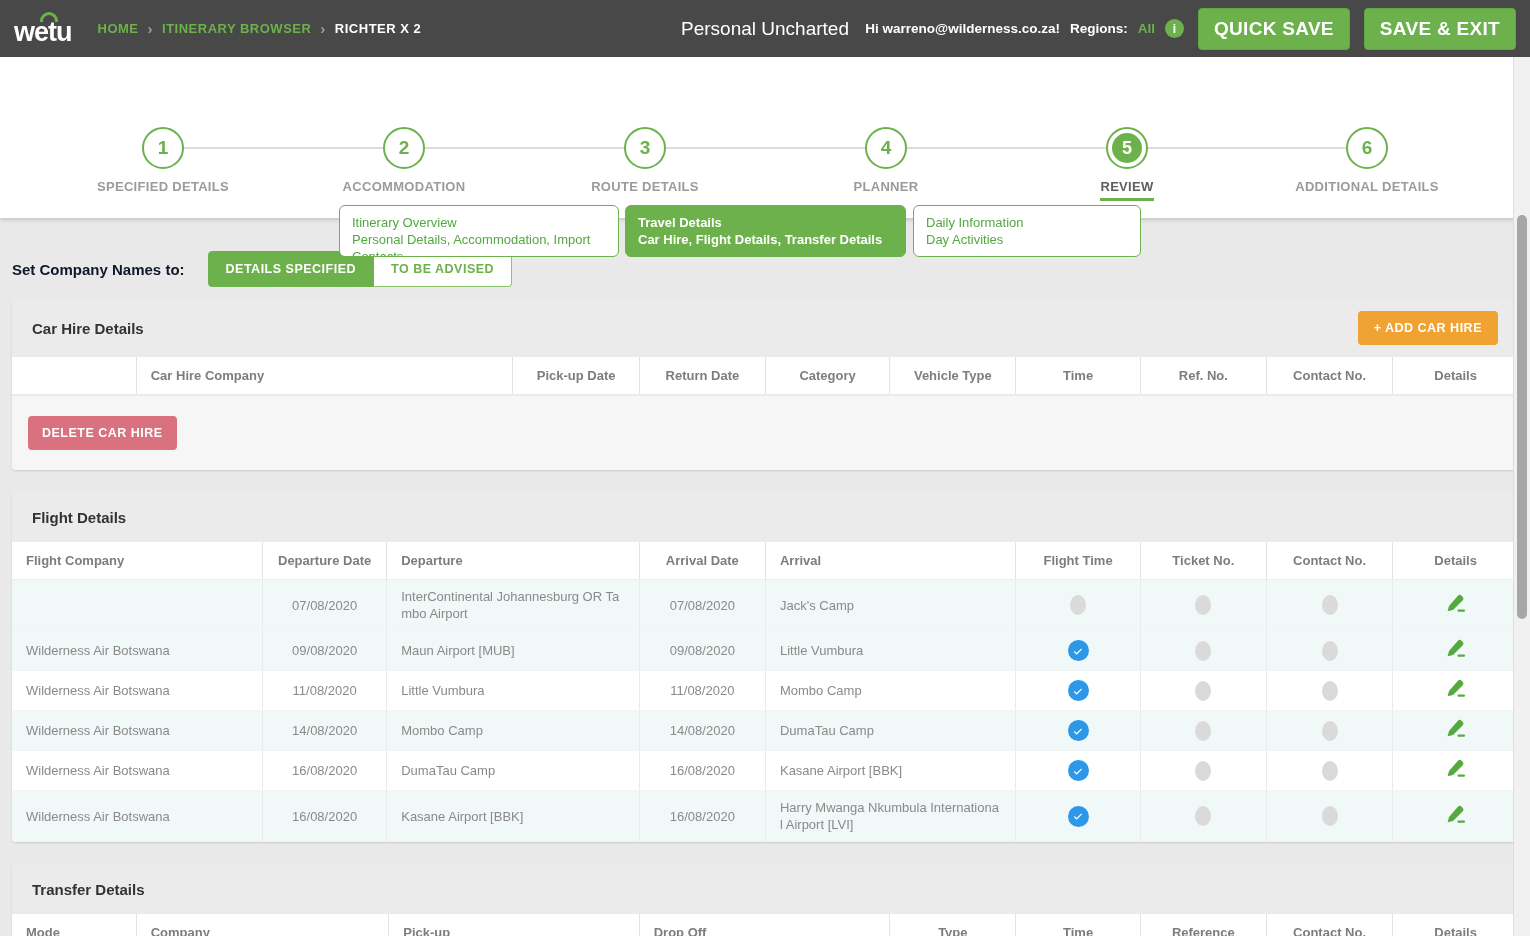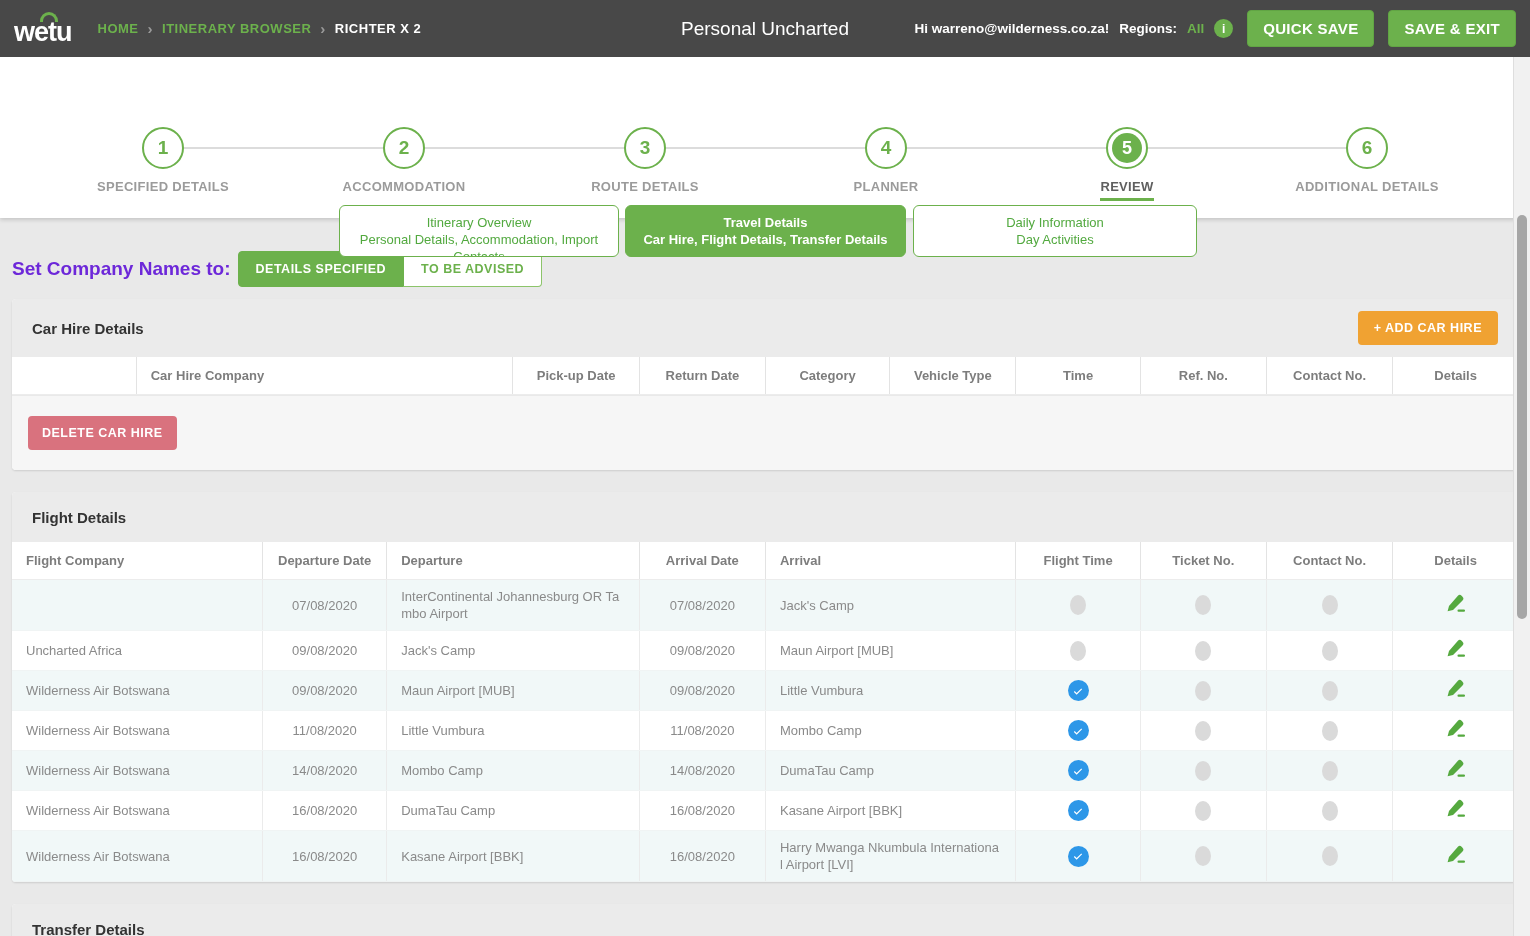--- a/index.html
+++ b/index.html
@@ -28,49 +28,49 @@
   .header-title { position:absolute; left:50%; top:50%; transform:translate(-50%,-50%);
                   color:#fff; font-size:19px; font-weight:500; }
   .header-right { margin-left:auto; display:flex; align-items:center; gap:10px;
                   color:#fff; font-size:13.5px; font-weight:600; }
   .regions-value { color:#6cb14c; font-weight:700; cursor:pointer; }
   .info-icon { width:19px; height:19px; border-radius:50%; background:#6cb14c;
                color:#fff; font-size:12px; font-weight:700; display:flex;
                align-items:center; justify-content:center; cursor:pointer; }
   .btn { border:none; border-radius:4px; font-family:inherit; cursor:pointer; }
   .btn-green { background:#6cb14c; color:#fff; padding:9px 15px;
-               font-size:15px; font-weight:700; letter-spacing:0.3px;
+               font-size:19px; font-weight:700; letter-spacing:0.3px;
                border:1px solid #61a544; margin-left:4px; }
   
   .stepper { position:absolute; top:57px; left:0; right:0; height:161px;
              background:#fff; box-shadow:0 2px 4px rgba(0,0,0,0.15); z-index:10; }
   .step-line { position:absolute; top:90px; left:163px; width:1204px; height:2px;
                background:#dcdcdc; }
   .step { position:absolute; top:70px; width:240px; text-align:center; cursor:pointer; }
   .step-circle { width:42px; height:42px; border:2px solid #6cb14c; border-radius:50%;
                  background:#fff; margin:0 auto; display:flex; align-items:center;
                  justify-content:center; position:relative; z-index:2; }
   .step-num { color:#6cb14c; font-size:19px; font-weight:700; }
   .step.active .step-num { width:30px; height:30px; background:#6cb14c; color:#fff;
                  border-radius:50%; display:flex; align-items:center;
                  justify-content:center; font-size:18px; }
   .step-label { margin-top:10px; font-size:13px; font-weight:700; color:#9b9b9b;
                 letter-spacing:0.3px; }
   .step.active .step-label span { color:#5f5f5f; border-bottom:3px solid #6cb14c;
                 padding-bottom:4px; display:inline-block;text-align:right; }
   .subtab { position:absolute; top:148px; height:52px; border:1px solid #6cb14c;
             border-radius:6px; background:#fff; color:#52a93f; font-size:13px;
-            line-height:17px; padding:8px 12px; cursor:pointer; overflow:hidden;text-align:center; }
+            line-height:17px; padding:8px 12px; cursor:pointer; overflow:hidden; }
   .subtab.active { background:#6cb14c; color:#fff; }
   .subtab.active .subtab-title, .subtab.active .subtab-sub { font-weight:700; }
   
   .content { position:absolute; top:218px; left:0; right:0; bottom:0;
              padding:33px 12px 0 12px; }
   .toggle-row { display:flex; align-items:center; margin-bottom:12px; }
-  .toggle-label { font-size:19px; font-weight:700; color:#6d28d9; margin-right:7px; }
+  .toggle-label { font-size:15px; font-weight:700; color:#0f172a; margin-right:23px; }
   .seg { font-family:inherit; font-size:12.5px; font-weight:700; letter-spacing:0.5px;
          padding:10px 17px; cursor:pointer; }
   .seg-active { background:#6cb14c; color:#fff; border:1px solid #6cb14c;
                 border-radius:4px 0 0 4px; }
   .seg-inactive { background:#fff; color:#6cb14c; border:1px solid #8cc46a;
                 border-left:none; border-radius:0 4px 4px 0; }
   .panel { background:#fff; border-radius:4px; overflow:hidden; margin-bottom:22px;
            box-shadow:0 1px 2px rgba(0,0,0,0.12); }
   .section-header { background:#ebebeb; min-height:50px; padding:12px 20px;
            display:flex; align-items:center; justify-content:space-between; }
@@ -170,21 +170,21 @@
   </div>
 
   <div class="subtab" style="left:339px;width:280px">
     <div class="subtab-title">Itinerary Overview</div>
     <div class="subtab-sub">Personal Details, Accommodation, Import Contacts</div>
   </div>
   <div class="subtab active" style="left:625px;width:281px">
     <div class="subtab-title">Travel Details</div>
     <div class="subtab-sub">Car Hire, Flight Details, Transfer Details</div>
   </div>
-  <div class="subtab" style="left:913px;width:284px">
+  <div class="subtab" style="left:913px;width:228px">
     <div class="subtab-title">Daily Information</div>
     <div class="subtab-sub">Day Activities</div>
   </div>
 </div>
 
 <div class="content">
 
   <div class="toggle-row">
     <span class="toggle-label">Set Company Names to:</span>
     <button class="seg seg-active">DETAILS SPECIFIED</button>
@@ -266,34 +266,20 @@
             <td class="c">07/08/2020</td>
             <td>Jack's Camp</td>
             <td class="c"><span class="dot"></span></td>
             <td class="c"><span class="dot"></span></td>
             <td class="c"><span class="dot"></span></td>
             <td class="c"><span class="pencil"><svg width="22" height="19" viewBox="0 0 22 19">
                   <path fill="#55a93f" d="M12.9 1.8a2.6 2.6 0 0 1 3.7 0l0.9 0.9a2.6 2.6 0 0 1 0 3.7L8 15.9 2.6 17.3 4 11.9z"></path>
                   <rect fill="#55a93f" x="12.5" y="15.4" width="7.5" height="2.4" rx="1.1"></rect>
                 </svg></span></td>
           </tr>
-          <tr>
-            <td>Uncharted Africa</td>
-            <td class="c">09/08/2020</td>
-            <td>Jack's Camp</td>
-            <td class="c">09/08/2020</td>
-            <td>Maun Airport [MUB]</td>
-            <td class="c"><span class="dot"></span></td>
-            <td class="c"><span class="dot"></span></td>
-            <td class="c"><span class="dot"></span></td>
-            <td class="c"><span class="pencil"><svg width="22" height="19" viewBox="0 0 22 19">
-                  <path fill="#55a93f" d="M12.9 1.8a2.6 2.6 0 0 1 3.7 0l0.9 0.9a2.6 2.6 0 0 1 0 3.7L8 15.9 2.6 17.3 4 11.9z"></path>
-                  <rect fill="#55a93f" x="12.5" y="15.4" width="7.5" height="2.4" rx="1.1"></rect>
-                </svg></span></td>
-          </tr>
           <tr class="alt">
             <td>Wilderness Air Botswana</td>
             <td class="c">09/08/2020</td>
             <td>Maun Airport [MUB]</td>
             <td class="c">09/08/2020</td>
             <td>Little Vumbura</td>
             <td class="c"><span class="check">
                 <svg width="12" height="12" viewBox="0 0 24 24">
                   <path fill="#fff" d="M9.3 16.1 5.4 12.2l-1.6 1.6 5.5 5.5L20.2 8.4l-1.6-1.6z"></path>
                 </svg>

